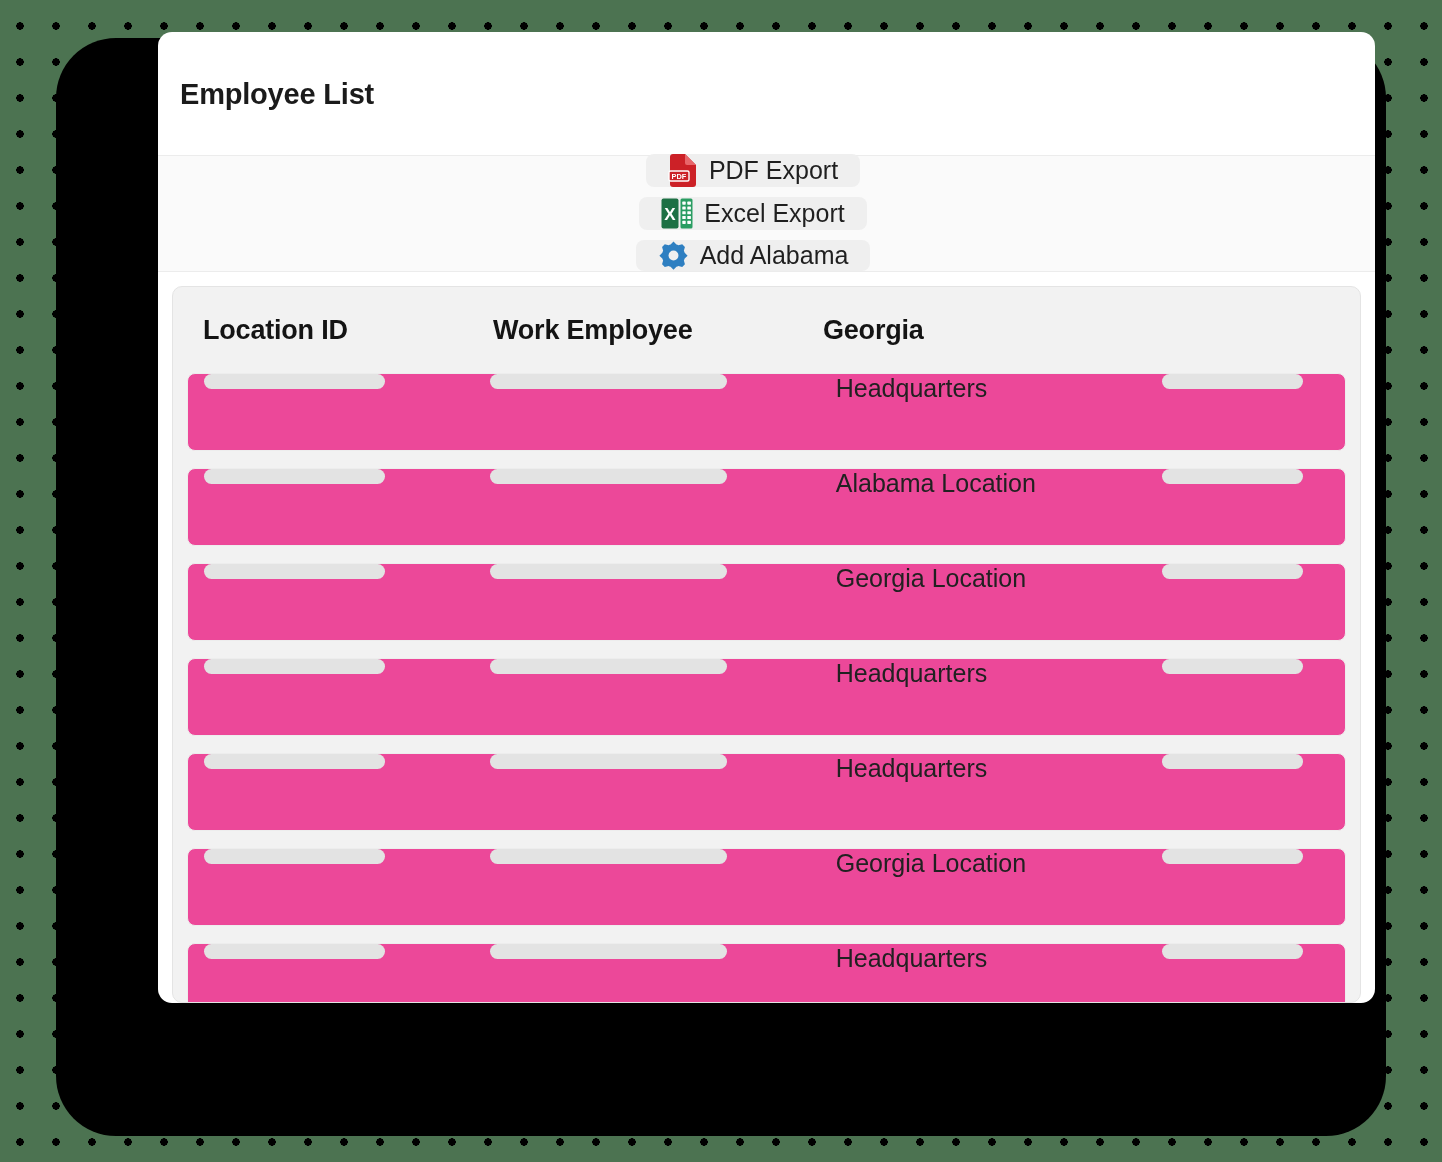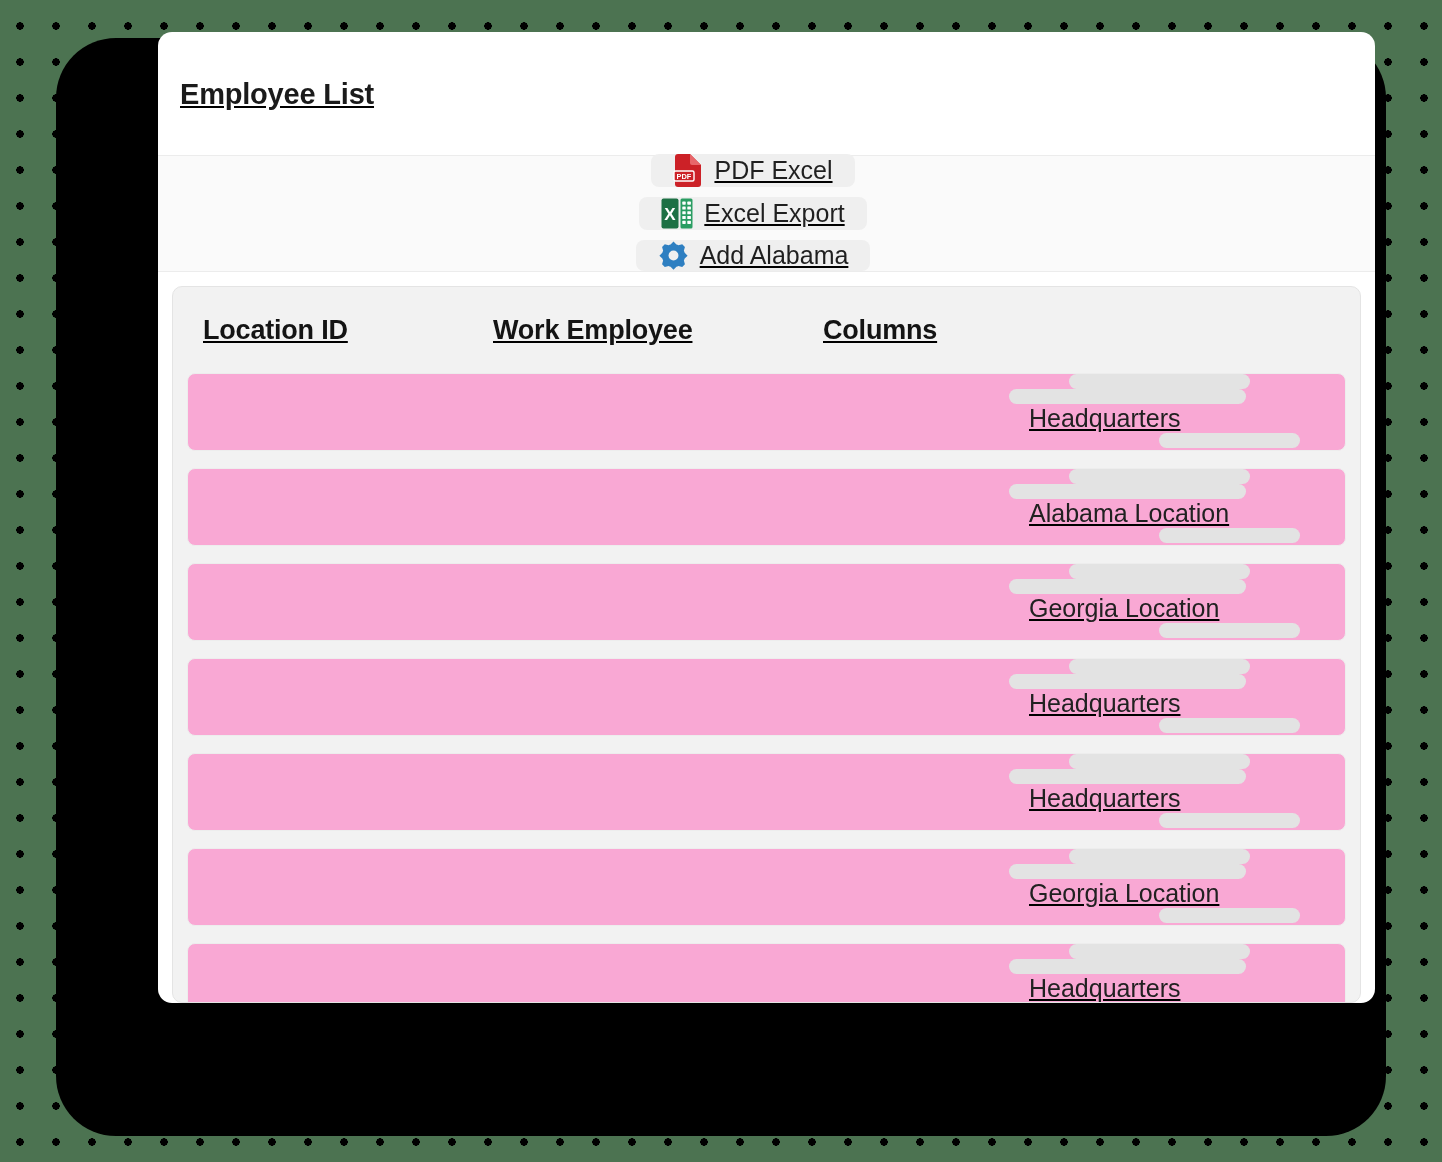--- a/index.html
+++ b/index.html
@@ -43,21 +43,20 @@
   #app-card {
     position: absolute;
     left: 158px;
     top: 32px;
     width: 1217px;
     height: 971px;
     background: #ffffff;
     border-radius: 14px;
     z-index: 3;
     overflow: hidden;
-    text-decoration: underline;
   }
 
   
   .card-header {
     height: 124px;
     padding: 46px 0 0 22px;
     border-bottom: 1px solid #ececec;
   }
   .card-title {
     font-size: 29px;
@@ -121,27 +120,26 @@
   
   .col-id    { width: 292px; padding-left: 16px; }
   .col-name  { width: 350px; padding-left: 14px; }
   .col-loc   { width: 330px; padding-left: 14px; }
   .col-pos   { width: 200px; padding-left: 14px; }
 
   .row-list { padding: 0 14px; }
 
   .data-row {
     display: flex;
-    align-items: flex-end;
+    align-items: flex-start;
     height: 78px;
-    background: #f9a8d4;
+    background: #ec4899;
     border: 1px solid #ededed;
     border-radius: 8px;
     margin-bottom: 17px;
-    flex-direction: column;
   }
 
   .cell-text {
     font-size: 25px;
     color: #212121;
   }
 
   
   .skel {
     height: 15px;
@@ -168,21 +166,21 @@
 
     <button class="tool-btn">
       <span class="tool-icon">
         <svg width="30" height="33" viewBox="0 0 30 33" aria-hidden="true">
           <path d="M2 3a3 3 0 0 1 3-3h12l11 11v19a3 3 0 0 1-3 3H5a3 3 0 0 1-3-3V3z" fill="#cc2127"></path>
           <path d="M17 0l11 11H19a2 2 0 0 1-2-2V0z" fill="#e8666a"></path>
           <rect x="1" y="17" width="20" height="10" rx="1.5" fill="#cc2127" stroke="#ffffff" stroke-width="1.4"></rect>
           <text x="11" y="24.6" font-family="'Liberation Sans', sans-serif" font-size="7.4" font-weight="bold" fill="#ffffff" text-anchor="middle">PDF</text>
         </svg>
       </span>
-      <span>PDF Excel</span>
+      <span>PDF Export</span>
     </button>
 
     <button class="tool-btn">
       <span class="tool-icon">
         <svg width="32" height="33" viewBox="0 0 32 33" aria-hidden="true">
           <rect x="0.5" y="1.5" width="17" height="30" rx="2" fill="#1d7044"></rect>
           <text x="9" y="23" font-family="'Liberation Sans', sans-serif" font-size="17" font-weight="bold" fill="#ffffff" text-anchor="middle">X</text>
           <rect x="19.5" y="1.5" width="12" height="30" rx="1.5" fill="#2a9d62"></rect>
           <g fill="#ffffff">
             <rect x="21.3" y="4.6" width="3.4" height="3.1" rx="0.6"></rect>
@@ -211,21 +209,21 @@
       <span>Add Alabama</span>
     </button>
 
   </div>
 
   <div class="table-panel">
 
     <div class="table-head">
       <div class="th col-id">Location ID</div>
       <div class="th col-loc">Work Employee</div>
-      <div class="th col-pos">Columns</div>
+      <div class="th col-pos">Georgia</div>
     </div>
 
     <div class="row-list">
 
       <div class="data-row">
         <div class="col-id">
             <div class="skel skel-id"></div>
           </div>
         <div class="col-name">
             <div class="skel skel-name"></div>

